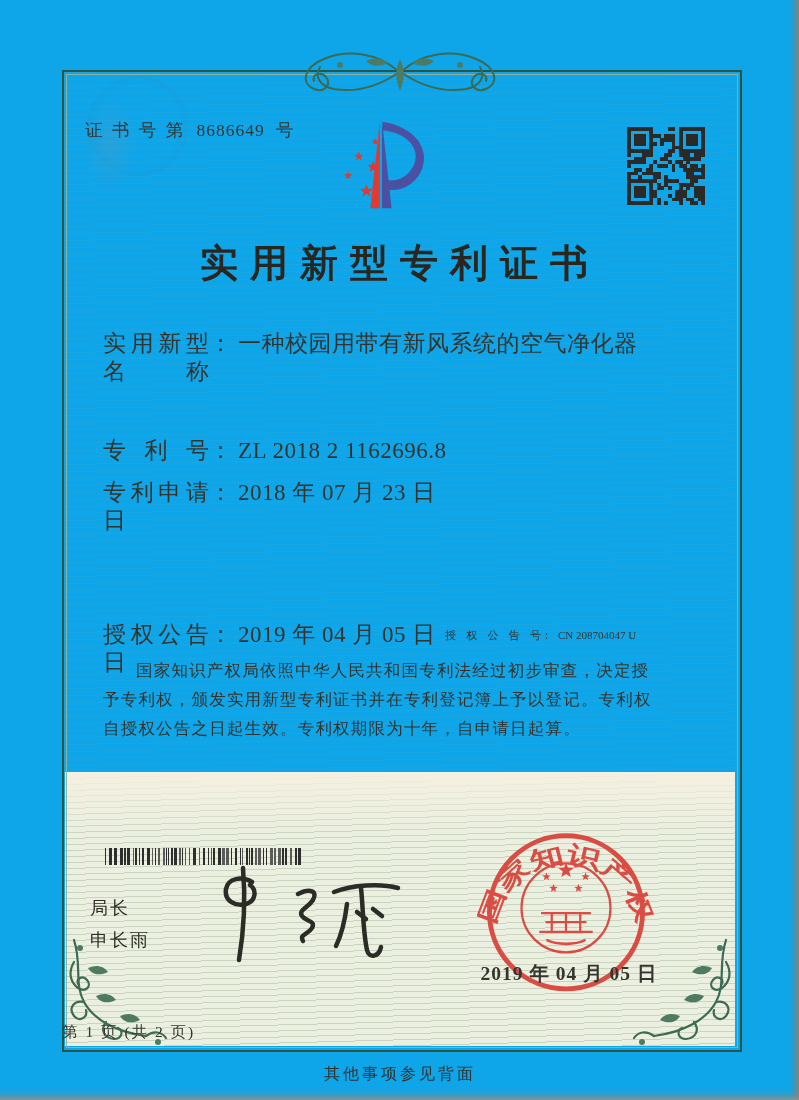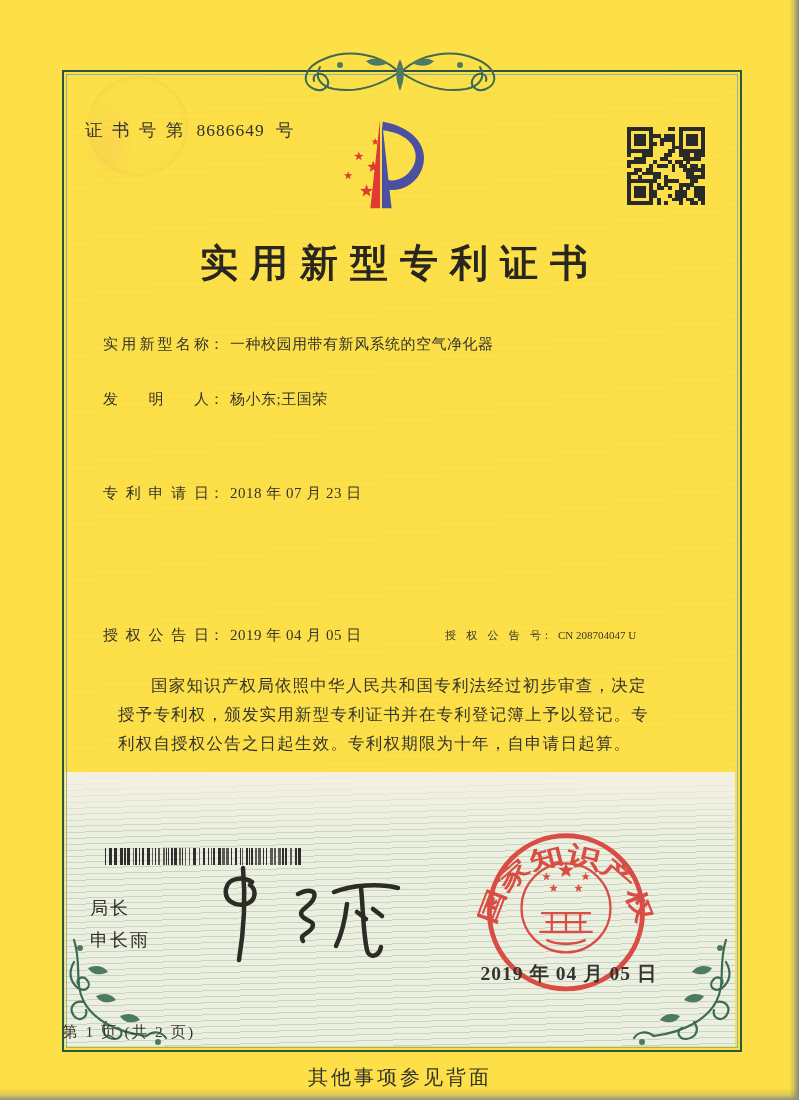--- a/index.html
+++ b/index.html
@@ -1,18 +1,18 @@
 <!DOCTYPE html>
 <html><head>
 <meta charset="utf-8">
 <style>
   html,body{margin:0;padding:0;background:#d8d4c6;}
   .page{
     position:relative; width:799px; height:1100px; overflow:hidden;
-    background:#fde047;
+    background:#0ea5e9;
     font-family:"Liberation Serif","DejaVu Serif",serif;
     color:#2f2e2a;
   }
   
   .edge-right{position:absolute;right:0;top:0;width:10px;height:100%;
     background:linear-gradient(90deg,rgba(125,130,112,0) 0%,rgba(125,130,112,.28) 45%,#82867a 100%);}
   .edge-bottom{position:absolute;bottom:0;left:0;width:100%;height:12px;
     background:linear-gradient(180deg,rgba(135,135,120,0) 0%,rgba(135,135,120,.3) 60%,#8f9183 100%);}
   
   .frame{position:absolute;left:62px;top:70px;width:676px;height:978px;
@@ -31,39 +31,39 @@
   .cert-no{position:absolute;left:85px;top:118px;font-size:17.5px;letter-spacing:2.5px;color:#35342f;}
   .cert-no .num{letter-spacing:1px;padding:0 4px;}
   .emboss{position:absolute;left:88px;top:76px;width:96px;height:96px;border-radius:50%;
     border:2px solid rgba(120,110,90,.06);box-shadow:inset 0 0 8px rgba(120,110,90,.05);}
   .bleed{position:absolute;left:84px;top:96px;width:52px;height:96px;border-radius:50%;
     background:radial-gradient(closest-side,rgba(225,130,120,.12),rgba(225,130,120,0));}
   .logo{position:absolute;left:327px;top:112px;width:106px;height:106px;}
   .qr{position:absolute;left:627px;top:127px;width:78px;height:78px;}
   .title{position:absolute;left:62px;top:238px;width:676px;text-align:center;
     font-size:38px;font-weight:700;letter-spacing:12px;color:#28261f;}
-  .row{position:absolute;left:103px;font-size:15px;line-height:28px;color:#34332d;}
+  .row{position:absolute;left:103px;font-size:23px;line-height:28px;color:#34332d;}
   .flabel{display:inline-block;width:106px;text-align:justify;text-align-last:justify;vertical-align:top;}
   .colon{display:inline-block;vertical-align:top;margin-right:6px;}
   .fvalue{display:inline-block;width:462px;vertical-align:top;letter-spacing:.5px;}
   .row2{position:absolute;left:445px;font-size:11px;line-height:28px;color:#34332d;}
   .row2 .flabel{width:96px;}
   .body-text{position:absolute;left:103px;width:562px;font-size:16.5px;line-height:29px;
     letter-spacing:1.2px;color:#34332d;}
-  .body-text p{margin:15px;text-indent:2em;}
+  .body-text p{margin:0;text-indent:2em;}
   .barcode{position:absolute;left:105px;top:848px;width:196px;height:17px;}
   .comm{position:absolute;left:90px;font-size:18px;letter-spacing:2px;color:#2e2d28;}
   .sig{position:absolute;left:212px;top:862px;width:195px;height:108px;}
   .seal{position:absolute;left:477px;top:826px;width:178px;height:178px;opacity:.92;}
   .seal-date{position:absolute;left:474px;top:960px;width:190px;text-align:center;
     font-size:19.5px;letter-spacing:1px;color:#35342f;font-weight:600;}
   .page-num{position:absolute;left:62px;top:1022px;width:676px;text-align:left;
     font-size:15.5px;letter-spacing:2px;color:#35342f;}
   .back-note{position:absolute;left:62px;top:1064px;width:676px;text-align:center;
-    font-size:20px;letter-spacing:3px;color:#32312c;}
+    font-size:16px;letter-spacing:3px;color:#32312c;}
   .orn{position:absolute;pointer-events:none;}
   .orn-top{left:270px;top:43px;width:260px;height:58px;}
   .orn-bl{left:58px;top:938px;width:118px;height:118px;}
   .orn-br{left:624px;top:938px;width:118px;height:118px;transform:scaleX(-1);}
 </style>
 </head>
 <body>
 
 <div class="page">
 
@@ -386,22 +386,22 @@
       <rect x="63.142857142857146" y="74.28571428571429" width="3.8142857142857145" height="3.8142857142857145" fill="#2a2a28"></rect>
       <rect x="66.85714285714286" y="74.28571428571429" width="3.8142857142857145" height="3.8142857142857145" fill="#2a2a28"></rect>
       <rect x="74.28571428571429" y="74.28571428571429" width="3.8142857142857145" height="3.8142857142857145" fill="#2a2a28"></rect>
     </svg>
 
   <div class="title">实用新型专利证书</div>
 
   <div class="row" style="top:330px">
     <span class="flabel">实用新型名称</span><span class="colon">：</span><span class="fvalue">一种校园用带有新风系统的空气净化器</span>
   </div>
-  <div class="row" style="top:385px">
-    <span class="flabel">发明人</span><span class="colon">：</span><span class="fvalue">杨小东;王国荣</span>
+  <div class="row" style="top:437px">
+    <span class="flabel">专利号</span><span class="colon">：</span><span class="fvalue">ZL 2018 2 1162696.8</span>
   </div>
   <div class="row" style="top:479px">
     <span class="flabel">专利申请日</span><span class="colon">：</span><span class="fvalue">2018 年 07 月 23 日</span>
   </div>
   <div class="row" style="top:621px">
     <span class="flabel">授权公告日</span><span class="colon">：</span><span class="fvalue" style="width:230px">2019 年 04 月 05 日</span>
   </div>
   <div class="row2" style="top:621px">
     <span class="flabel">授权公告号</span><span class="colon">：</span><span>CN 208704047 U</span>
   </div>

